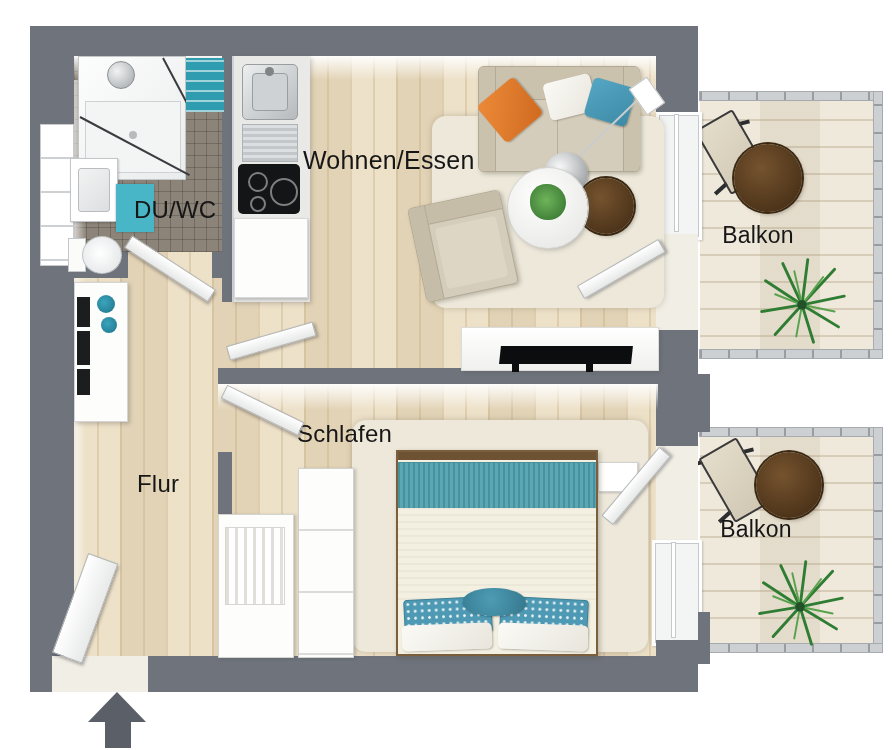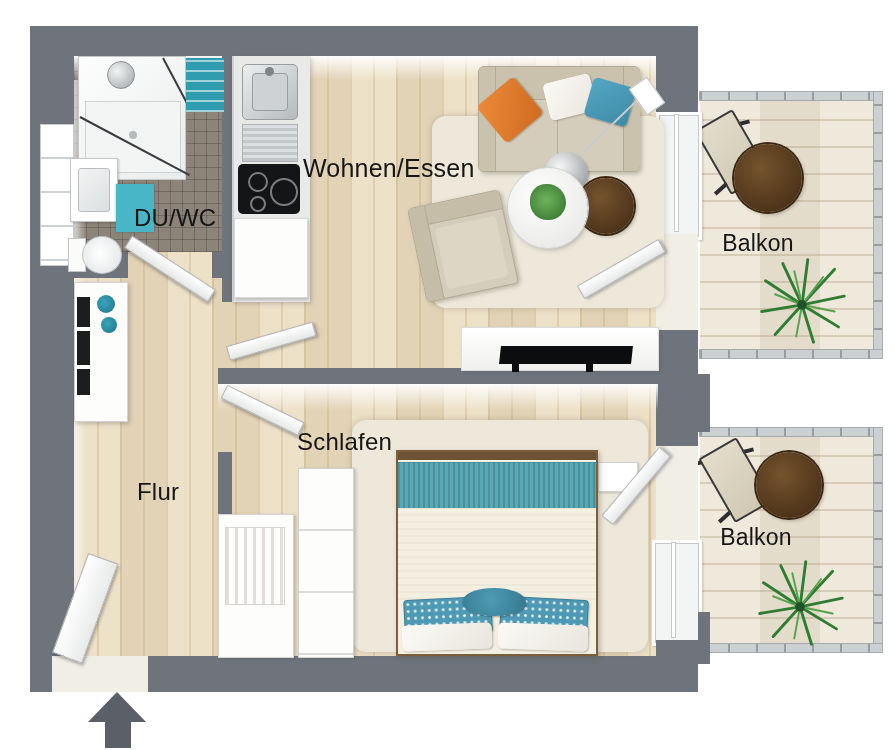--- a/index.html
+++ b/index.html
@@ -19,21 +19,21 @@
                          repeating-linear-gradient(90deg, rgba(55,50,44,.30) 0 1px, rgba(0,0,0,0) 1px 12px);}
   .face-b{background:linear-gradient(180deg, rgba(255,255,255,.95), rgba(255,255,255,0));}
   .face-r{background:linear-gradient(90deg, rgba(255,255,255,.65), rgba(255,255,255,0));}
   .sill{background:#f1eee5;}
   .door{height:13px;background:linear-gradient(180deg,#ffffff,#e6e7e7);border:1px solid #b3b6b9;
         box-shadow:2px 2px 3px rgba(50,50,55,.35);border-radius:1px;}
   .rug{background:#ede8da;border-radius:14px;box-shadow:0 0 6px rgba(120,110,90,.35);}
   .rail-h{background:#ccd0d3;background-image:repeating-linear-gradient(90deg, rgba(90,95,100,.45) 0 2px, rgba(0,0,0,0) 2px 28px);box-shadow:0 0 0 1px #a6abaf;}
   .rail-v{background:#ccd0d3;background-image:repeating-linear-gradient(0deg, rgba(90,95,100,.45) 0 2px, rgba(0,0,0,0) 2px 28px);box-shadow:0 0 0 1px #a6abaf;}
   .window{background:#f3f5f5;border:3px solid #ffffff;box-shadow:inset 0 0 0 1px #c5c9cb, 1px 1px 2px rgba(60,60,60,.25);}
-  .label{color:#161616;font-size:24px;letter-spacing:.2px;white-space:nowrap;margin-top:8px;}
+  .label{color:#161616;font-size:24px;letter-spacing:.2px;white-space:nowrap;}
   .table-round{border-radius:50%;background:radial-gradient(circle at 40% 35%, #75532e, #4c3319 75%);box-shadow:0 0 0 2px #3a2813, 2px 2px 4px rgba(40,30,15,.4);}
   .pillow-pat{background-color:#4e9ab4;background-image:radial-gradient(rgba(255,255,255,.85) 1px, rgba(0,0,0,0) 1.7px);background-size:7px 7px;border:1px solid #3b7f96;border-radius:4px;box-shadow:1px 1px 2px rgba(0,0,0,.25);}
   .pillow-w{background:linear-gradient(135deg,#fbfaf6,#e8e5dc);border-radius:5px;box-shadow:1px 1px 2px rgba(0,0,0,.25);}
 </style>
 </head>
 <body>
 
 <div id="plan">
 
   <div class="a wood" style="left:74px;top:56px;width:582px;height:600px"></div>

